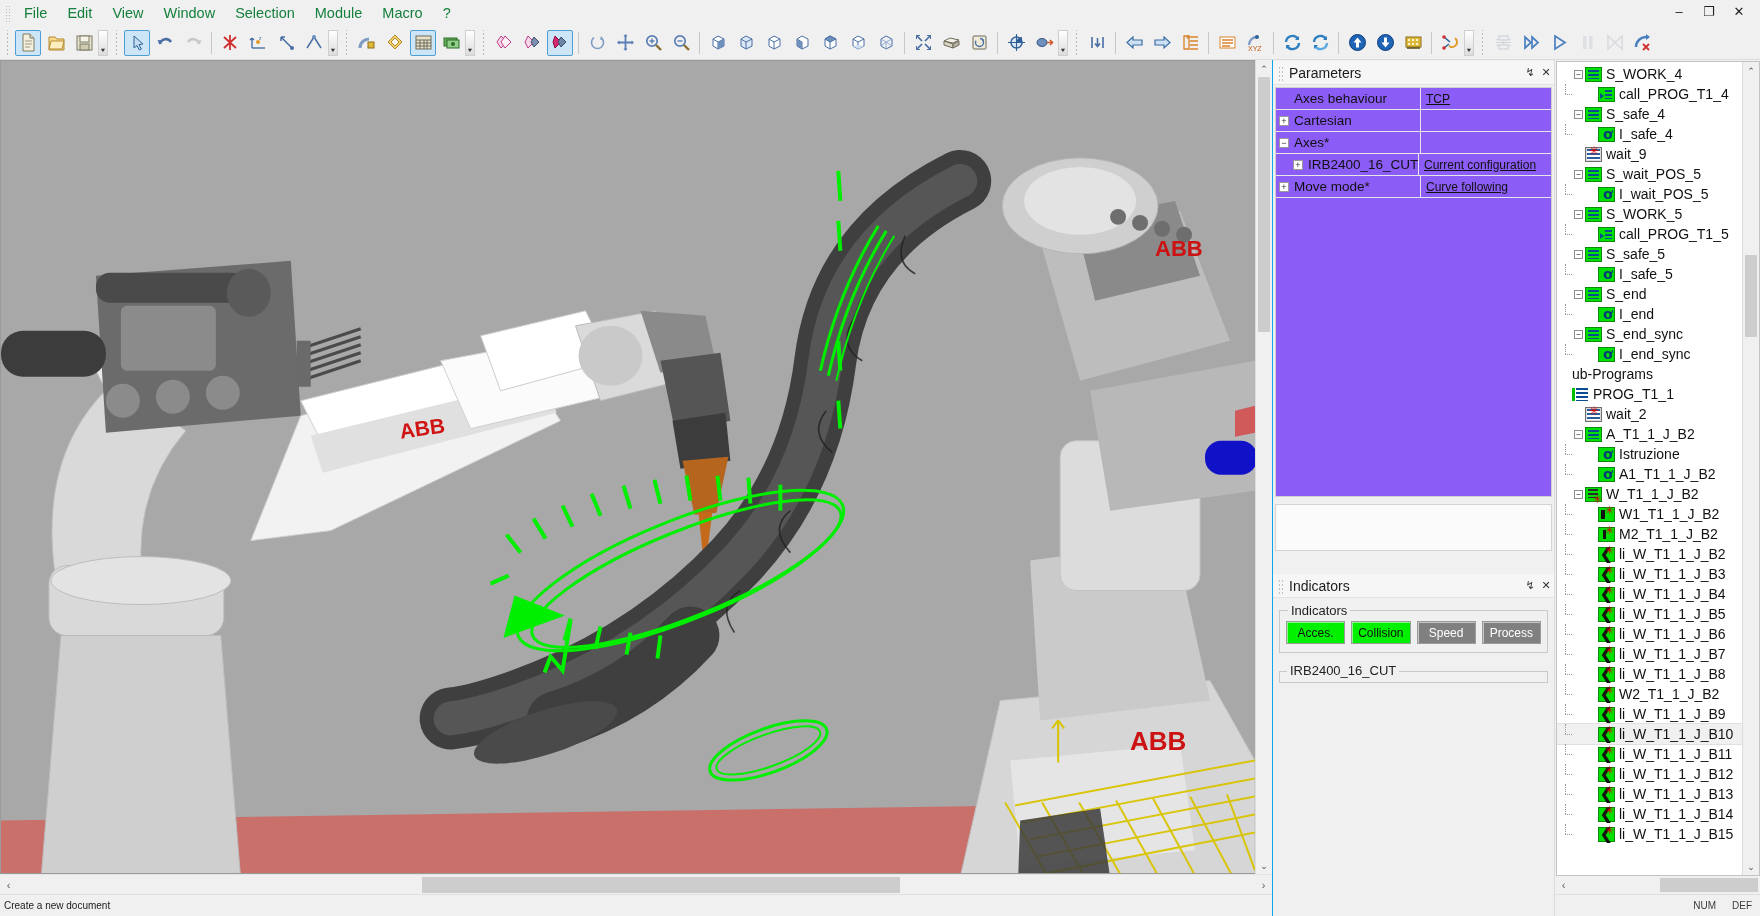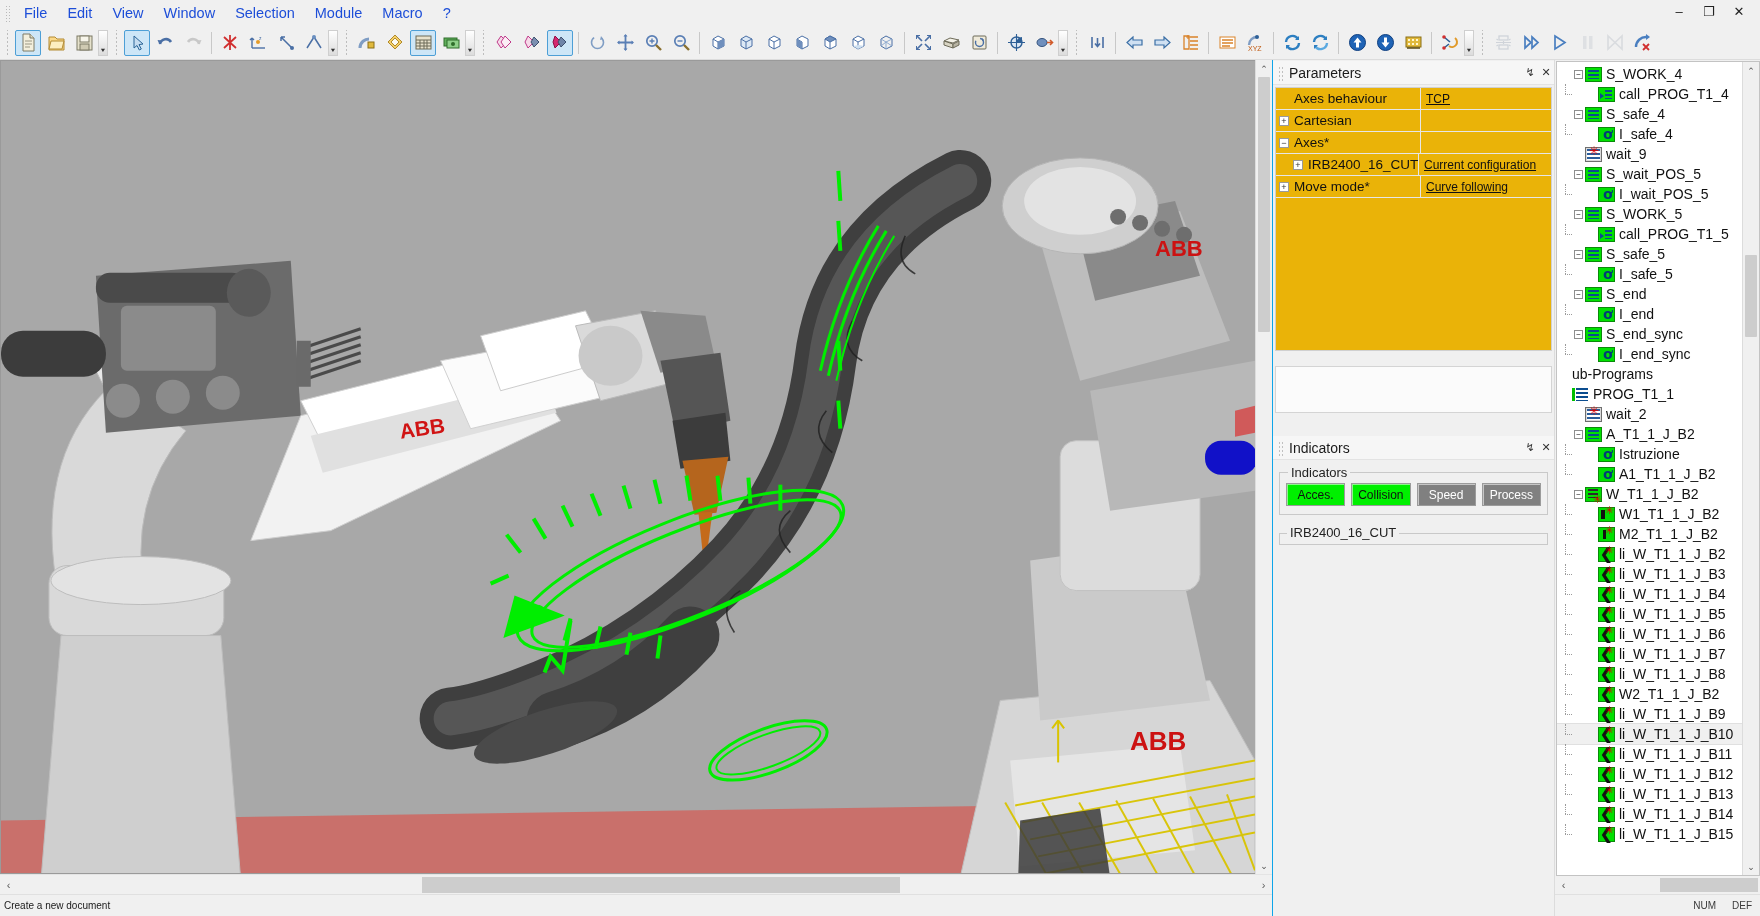--- a/index.html
+++ b/index.html
@@ -18,21 +18,21 @@
   }
   .wbtn{ width:30px; height:22px; display:flex; align-items:center; justify-content:center;
          font-size:13px; color:#222; cursor:default; }
 
   
   .menubar{ height:25px; background:#f0f0f0; display:flex; align-items:center;
             padding-left:4px; flex:0 0 25px; position:absolute; top:0; left:0; }
   .menubar .grip{ width:7px; height:18px; margin-right:3px;
      background-image:radial-gradient(#b9b9b9 40%, transparent 41%);
      background-size:3px 3px; background-position:1px 1px; }
-  .menuitem{ padding:3px 9px; font-size:14.5px; color:#1d4ed8; cursor:default; border:1px solid transparent;}
+  .menuitem{ padding:3px 9px; font-size:14.5px; color:#15803d; cursor:default; border:1px solid transparent;}
 
   
   .toolbar{
     height:34px; background:#f0f0f0; display:flex; align-items:center;
     flex:0 0 34px; border-bottom:1px solid #dcdcdc; padding-left:2px;
   }
   .tgrip{ width:8px; height:26px; flex:0 0 8px;
      background-image:radial-gradient(#bdbdbd 40%, transparent 41%);
      background-size:3px 4px; background-position:2px 2px;
      background-repeat:repeat-y; margin:0 2px;}
@@ -80,22 +80,22 @@
   .panelhdr{ height:24px; display:flex; align-items:center; background:#f6f6f6;
              border-bottom:1px solid #e3e3e3; }
   .phgrip{ width:8px; height:16px; margin:0 4px 0 4px;
      background-image:radial-gradient(#c0c0c0 40%, transparent 41%);
      background-size:3px 4px; background-position:1px 1px;}
   .phtitle{ flex:1 1 auto; font-size:14px; color:#1b1b1b; }
   .phbtn{ width:16px; height:18px; display:flex; align-items:center; justify-content:center;
           font-size:11px; color:#333; cursor:default;}
 
   
-  .pgrid{ border:1px solid #d0d0d0; background:#eab308; margin:2px 2px 12px 2px;
-          height:264px; overflow:hidden; }
+  .pgrid{ border:1px solid #d0d0d0; background:#8b5cf6; margin:2px 2px 4px 2px;
+          height:410px; overflow:hidden; }
   .prow{ display:flex; height:22px; border-bottom:1px solid #e6e6e6; align-items:center; }
   .pexp{ width:16px; flex:0 0 16px; display:flex; align-items:center; justify-content:center;}
   .pexp .box{ width:10px; height:10px; border:1px solid #9a9a9a; background:#fff;
               font-size:9px; line-height:8px; text-align:center; color:#333; }
   .pname{ flex:0 0 128px; padding-left:2px; font-size:13.5px; white-space:nowrap; overflow:hidden;}
   .pvdiv{ width:1px; align-self:stretch; background:#e6e6e6; }
   .pval{ flex:1 1 auto; padding-left:5px; font-size:12px; white-space:nowrap; overflow:hidden;text-decoration:underline;}
 
   .srbar{ display:flex; align-items:center; height:24px; border:1px solid #d4d4d4;
           margin:4px 2px 0 2px; background:#f5f5f5; }

